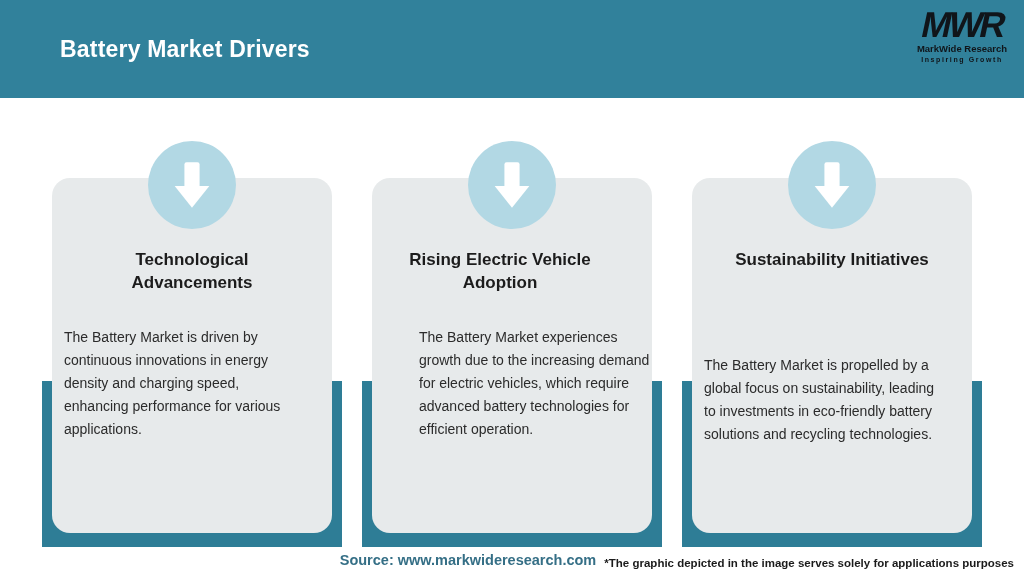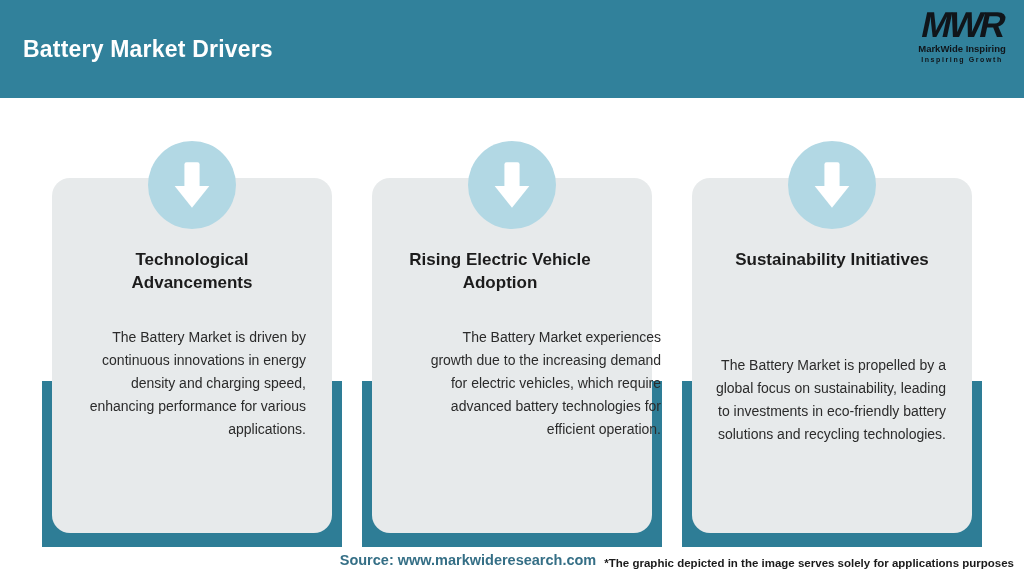--- a/index.html
+++ b/index.html
@@ -17,21 +17,21 @@
   
   .header {
     position: absolute;
     left: 0; top: 0;
     width: 1024px; height: 98px;
     background: var(--header_teal, #31819b);
     display: flex;
     align-items: center;
   }
   .header-title {
-    padding-left: 23px;
+    padding-left: 60px;
     color: #ffffff;
     font-size: 23px;
     font-weight: bold;
     letter-spacing: 0.2px;
   }
   .logo {
     position: absolute;
     right: 12px; top: 7px;
     width: 100px;
     text-align: center;
@@ -115,21 +115,20 @@
   .title-2 { left: 692px; }
 
   .card-body {
     position: absolute;
     top: 326px;
     width: 260px;
     padding: 0 6px 0 12px;
     font-size: 14px;
     line-height: 23px;
     color: #2b2b2b;
-    text-align: right;
   }
   .body-0 { left: 52px; }
   .body-1 { left: 372px; margin-left: 35px; }
   .body-2 { left: 692px; margin-top: 28px; }
 
   
   .source-line {
     position: absolute;
     left: 0; top: 552px;
     width: 936px;
@@ -148,21 +147,21 @@
 </style>
 </head>
 <body>
 
 <div class="canvas">
 
   <div class="header">
     <div class="header-title">Battery Market Drivers</div>
     <div class="logo">
       <div class="logo-monogram">MWR</div>
-      <div class="logo-company">MarkWide Inspiring</div>
+      <div class="logo-company">MarkWide Research</div>
       <div class="logo-tagline">Inspiring Growth</div>
     </div>
   </div>
 
   <div class="card-frame frame-0"></div>
   <div class="card-frame frame-1"></div>
   <div class="card-frame frame-2"></div>
 
   <div class="card card-0"></div>
   <div class="card card-1"></div>

